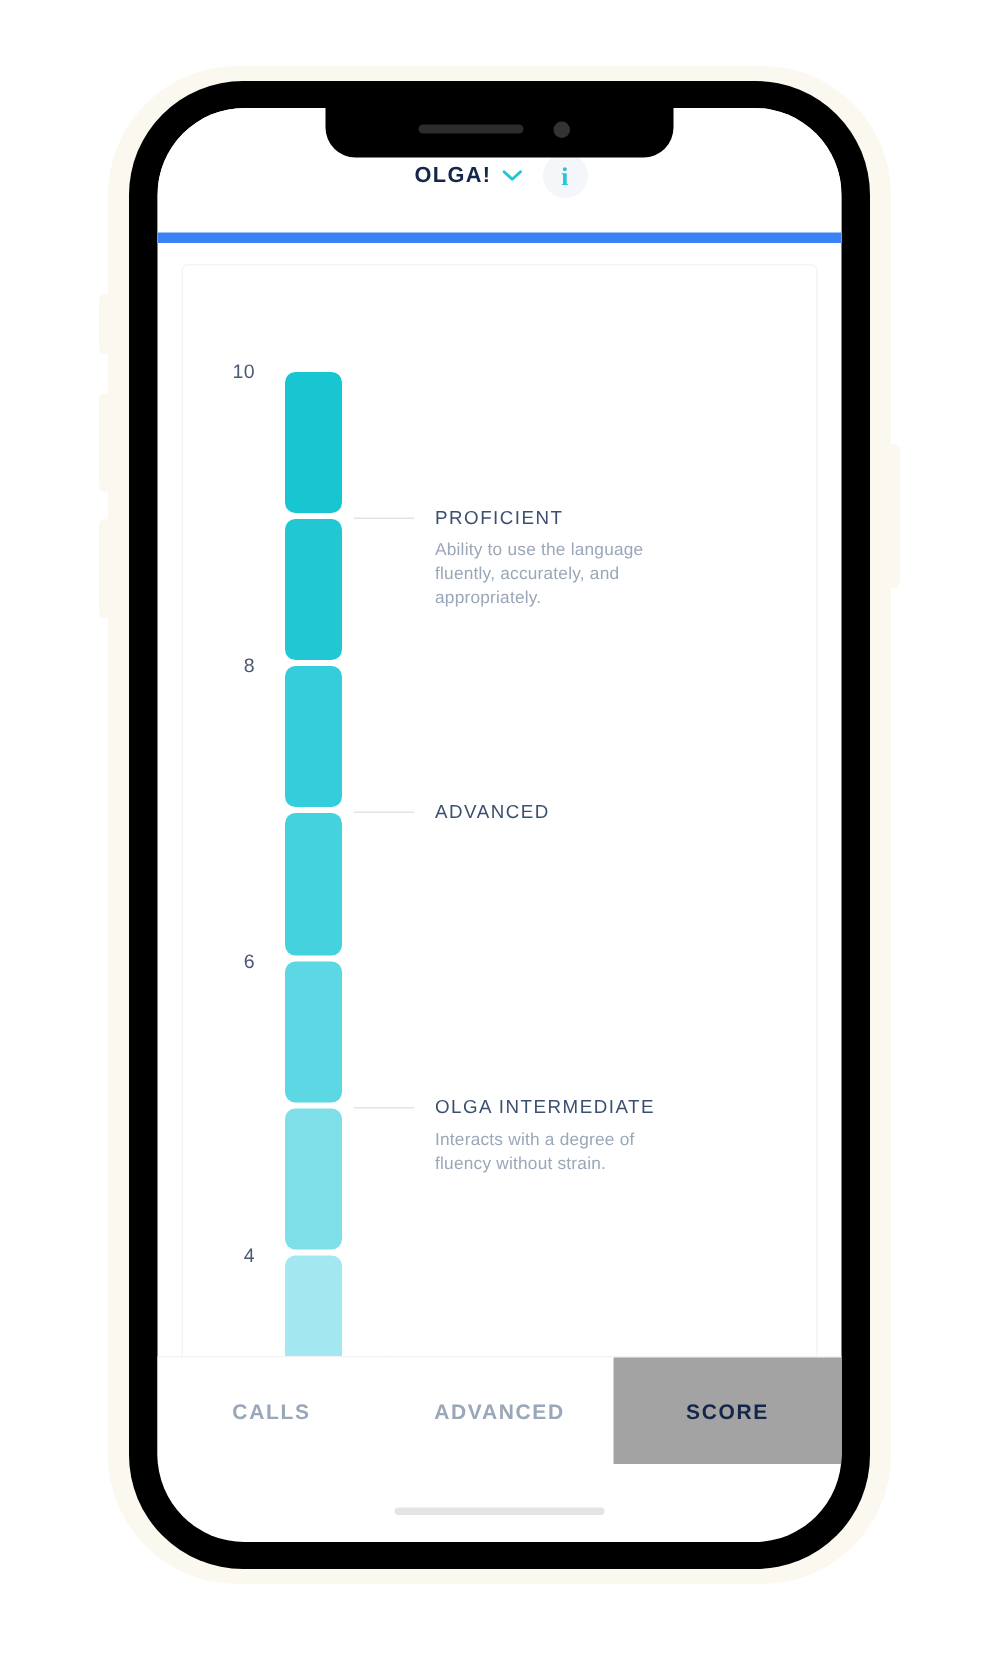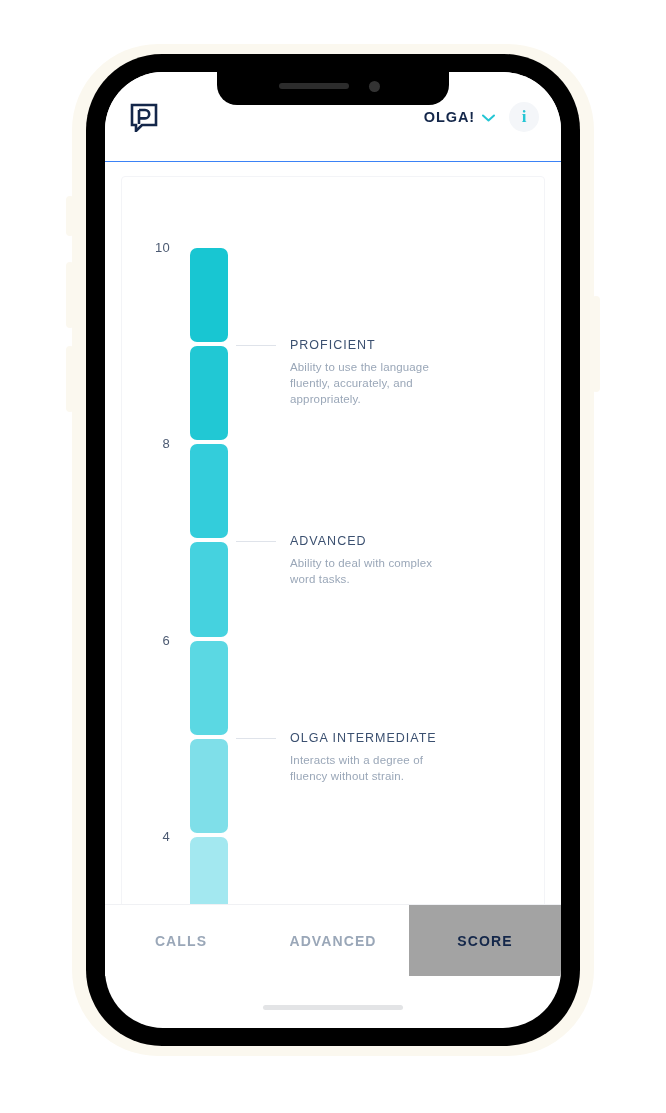--- a/index.html
+++ b/index.html
@@ -81,26 +81,27 @@
     background: #333333;
     border-radius: 50%;
   }
 
   
   .app-header {
     position: absolute;
     left: 0; top: 0;
     width: 100%; height: 90px;
     background: #ffffff;
-    border-bottom: 1px solid #3b82f6;
-    display: flex;
-    align-items: center;
-    justify-content: space-between;
+    border-bottom: 7px solid #3b82f6;
+    display: flex;
+    align-items: center;
+    justify-content: flex-start;
     padding: 0 22px 0 24px;
     z-index: 20;
+    flex-direction: column;
   }
   .logo {
     width: 30px; height: 30px;
     position: relative;
     flex: none;
   }
   .logo svg { display: block; }
 
   .header-right {
     display: flex;
@@ -324,21 +325,20 @@
             <div class="leader"></div>
             <div class="ctext">
               <div class="ctitle">PROFICIENT</div>
               <div class="cdesc">Ability to use the language fluently, accurately, and appropriately.</div>
             </div>
           </div>
           <div class="callout" style="top: 356.467px;">
             <div class="leader"></div>
             <div class="ctext">
               <div class="ctitle">ADVANCED</div>
-              <div class="cdesc">Ability to deal with complex word tasks.</div>
             </div>
           </div>
           <div class="callout" style="top: 552.733px;">
             <div class="leader"></div>
             <div class="ctext">
               <div class="ctitle">OLGA INTERMEDIATE</div>
               <div class="cdesc">Interacts with a degree of fluency without strain.</div>
             </div>
           </div>
           <div class="xtick" style="left: 14px;"></div>

